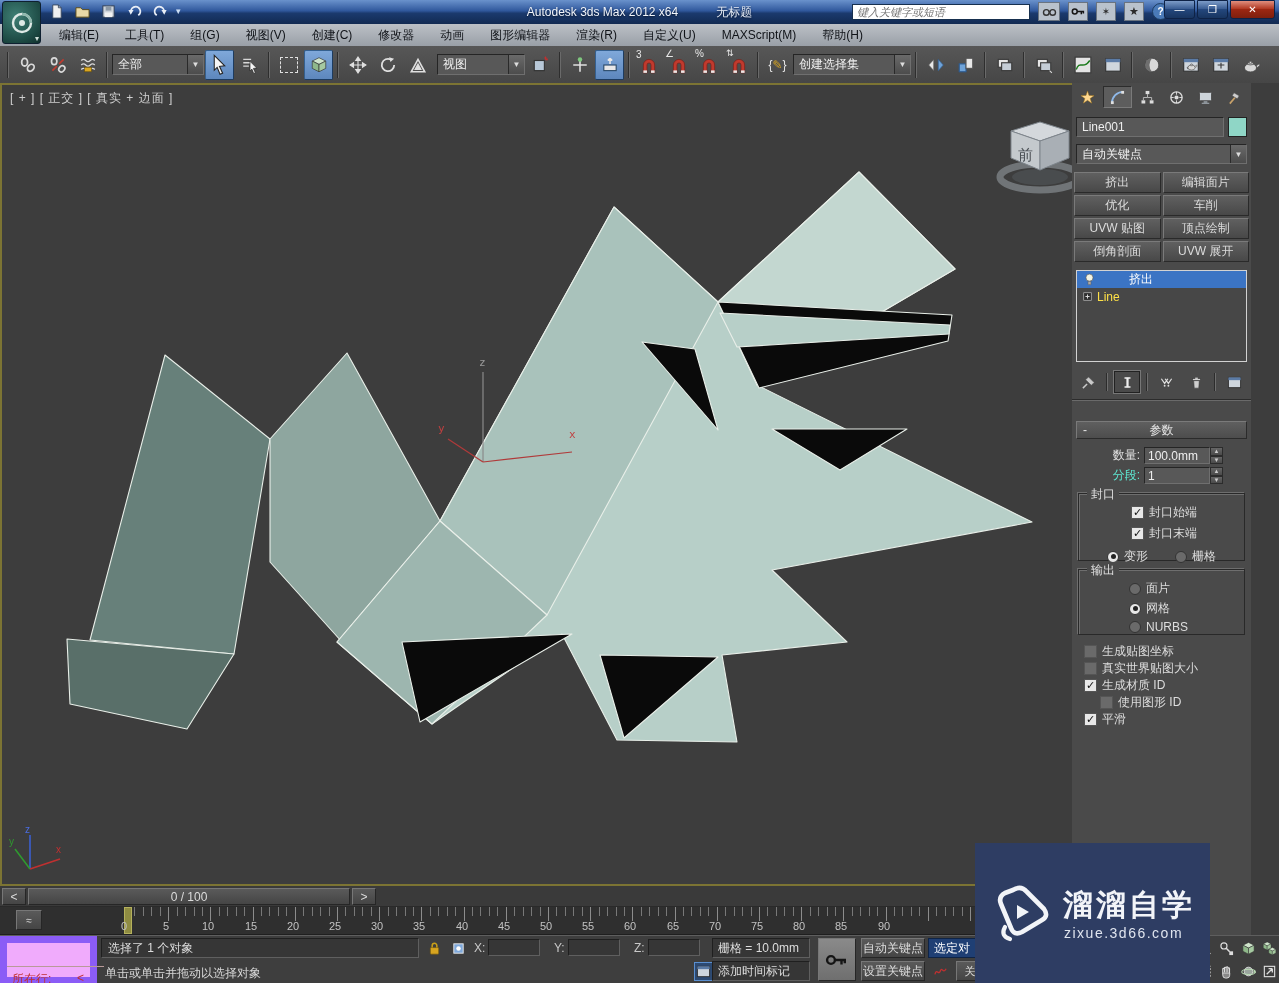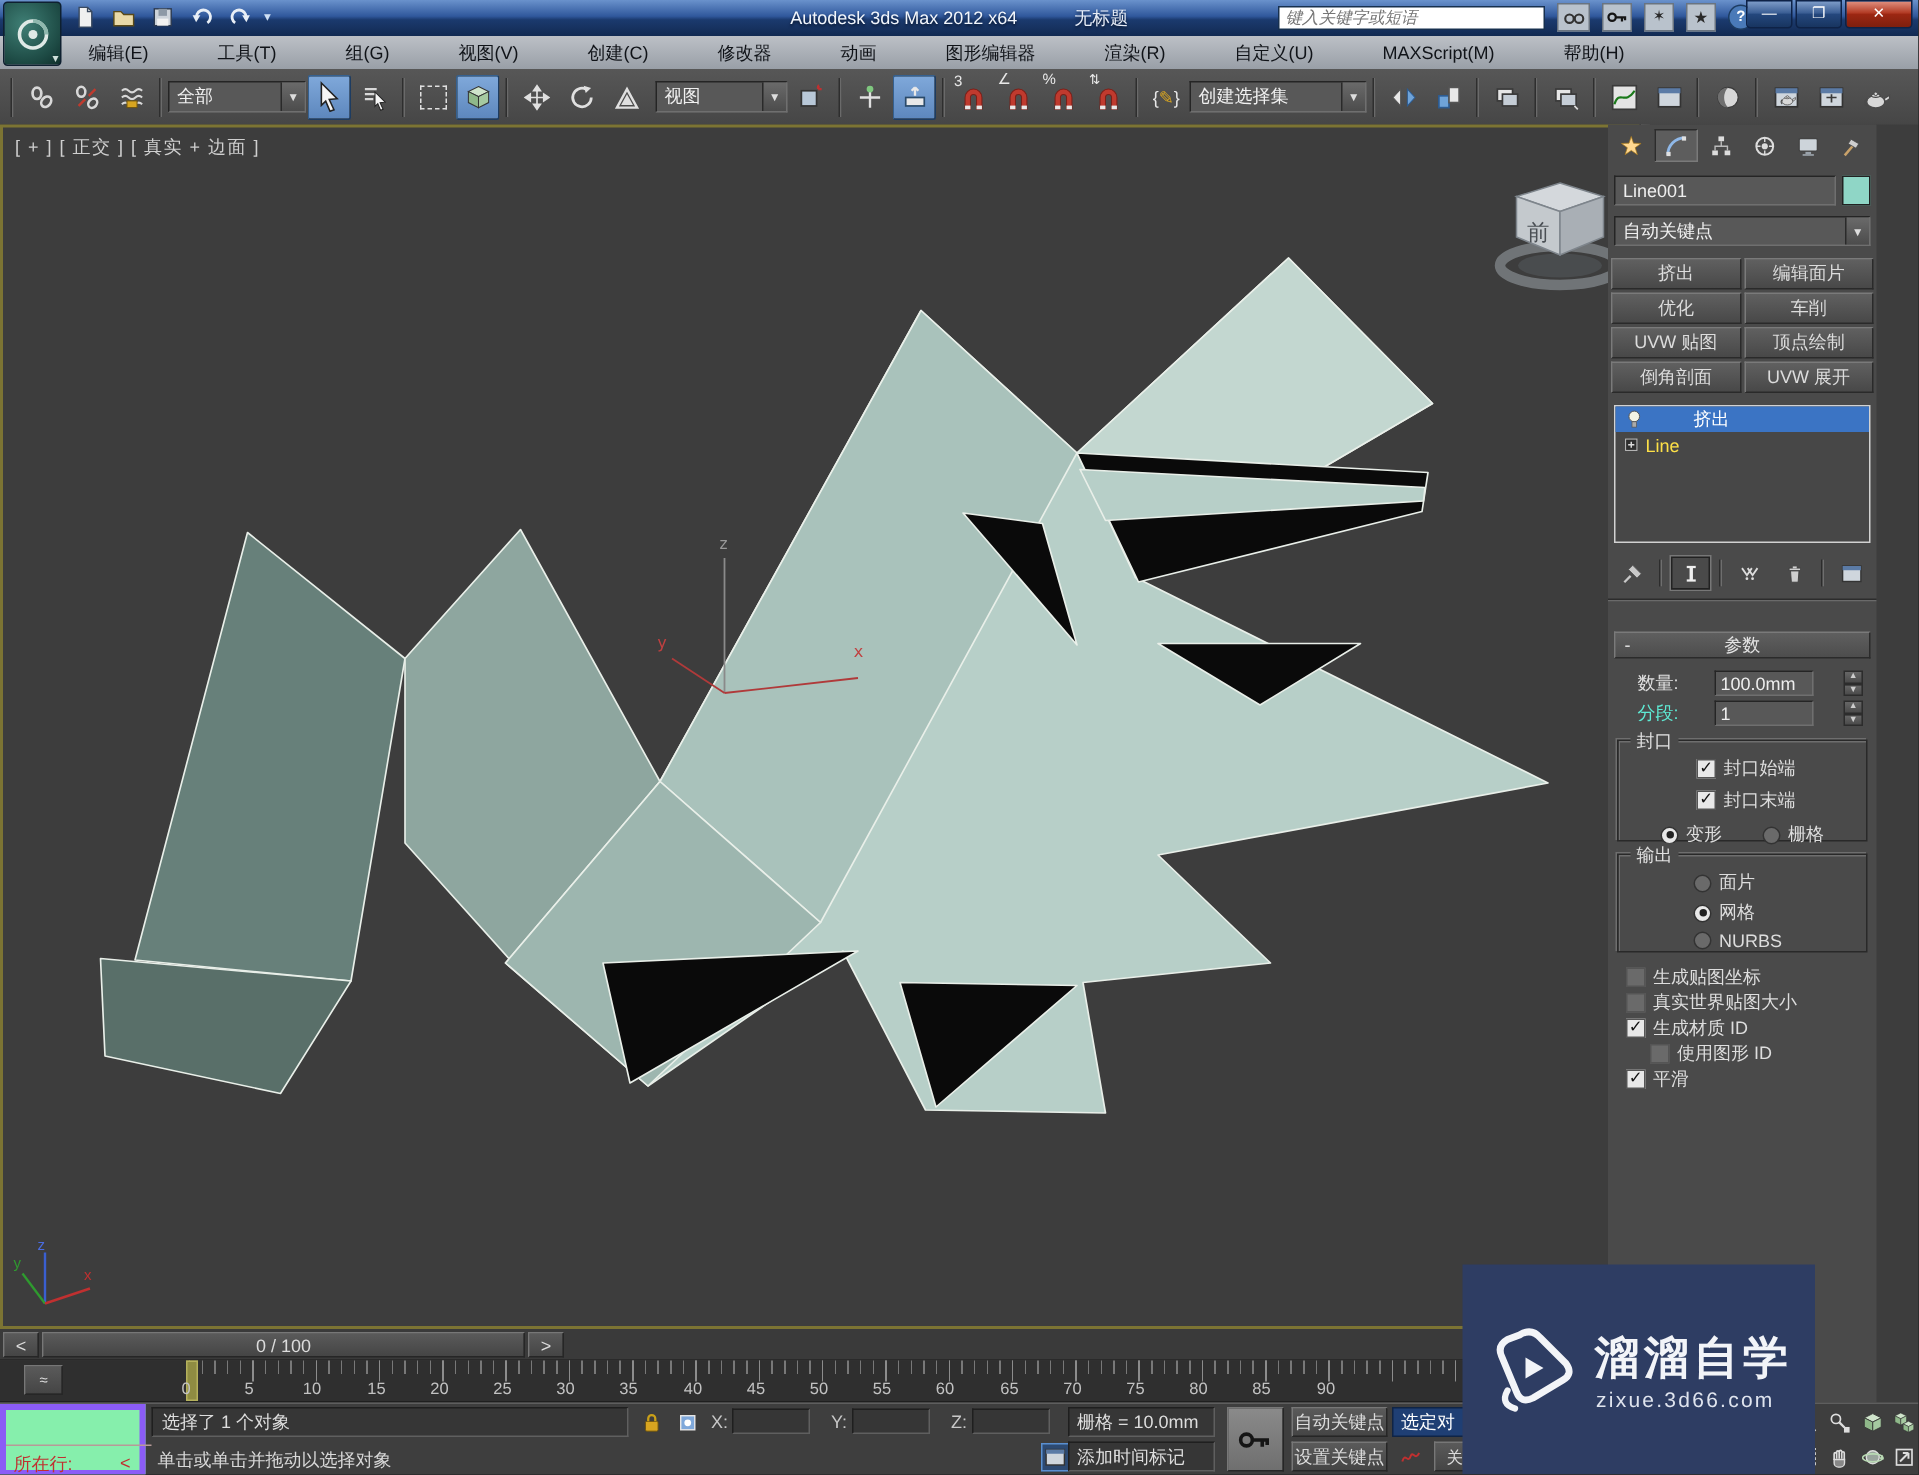--- a/index.html
+++ b/index.html
@@ -1,20 +1,20 @@
 <!DOCTYPE html>
 <html><head>
 <meta charset="utf-8">
 <style>
   html,body{margin:0;padding:0;background:#222;}
   .app{position:relative;width:1279px;height:983px;overflow:hidden;background:#3d3d3d;
        font-family:"Liberation Sans","DejaVu Sans",sans-serif;font-size:12px;color:#ddd;
        -webkit-font-smoothing:antialiased;}
   .abs{position:absolute;box-sizing:border-box;}
-  .flex{display:flex;align-items:center;gap:20px;}
+  .flex{display:flex;align-items:center;}
   .btn{background:linear-gradient(#606060,#484848);border:1px solid;border-color:#7a7a7a #2a2a2a #2a2a2a #7a7a7a;
        color:#dcdcdc;font-size:12px;display:flex;align-items:center;justify-content:center;box-sizing:border-box;cursor:default;}
   .sunk{background:#585858;border:1px solid;border-color:#252525 #6f6f6f #6f6f6f #252525;color:#eee;box-sizing:border-box;}
   .darksunk{background:#363636;border:1px solid;border-color:#1f1f1f #5f5f5f #5f5f5f #1f1f1f;color:#ddd;box-sizing:border-box;}
   .ticon{width:27px;height:28px;display:flex;align-items:center;justify-content:center;flex:none;border:1px solid transparent;border-radius:2px;}
   .ticon.on{background:linear-gradient(#7fa8da,#5d87bd);border-color:#35608f #1d3c61 #1d3c61 #35608f;}
   .tsep{width:1px;height:26px;background:#2e2e2e;border-right:1px solid #6a6a6a;margin:0 3px;flex:none;}
   .ic{width:18px;height:18px;}
   .ic22{width:21px;height:21px;}
   .nic{width:15px;height:15px;}
@@ -762,21 +762,21 @@
     <span class="ruler-num" style="left:658px;">65</span>
     <span class="ruler-num" style="left:700px;">70</span>
     <span class="ruler-num" style="left:742px;">75</span>
     <span class="ruler-num" style="left:784px;">80</span>
     <span class="ruler-num" style="left:826px;">85</span>
     <span class="ruler-num" style="left:869px;">90</span>
   </div>
 
   <div class="abs" style="left:0;top:935px;width:1279px;height:48px;background:#3e3e3e;border-top:1px solid #5e5e5e;">
 
-    <div class="abs" style="left:0;top:0;width:97px;height:48px;background:#86efac;border:4px solid #8b5cf6;">
+    <div class="abs" style="left:0;top:0;width:97px;height:48px;background:#f0abfc;border:7px solid #8b5cf6;">
       <div class="abs" style="left:0;top:23px;width:97px;height:1px;background:#b89a98;"></div>
       <span class="abs" style="left:5px;top:28px;color:#c03030;font-size:12px;">所在行:</span>
       <span class="abs" style="right:6px;top:28px;color:#c03030;font-size:12px;">&lt;</span>
     </div>
 
     <div class="abs darksunk flex" style="left:101px;top:2px;width:318px;height:20px;padding-left:6px;">
       <span>选择了 1 个对象</span>
     </div>
 
     <span class="abs" style="left:105px;top:29px;color:#d8d8d8;">单击或单击并拖动以选择对象</span>

